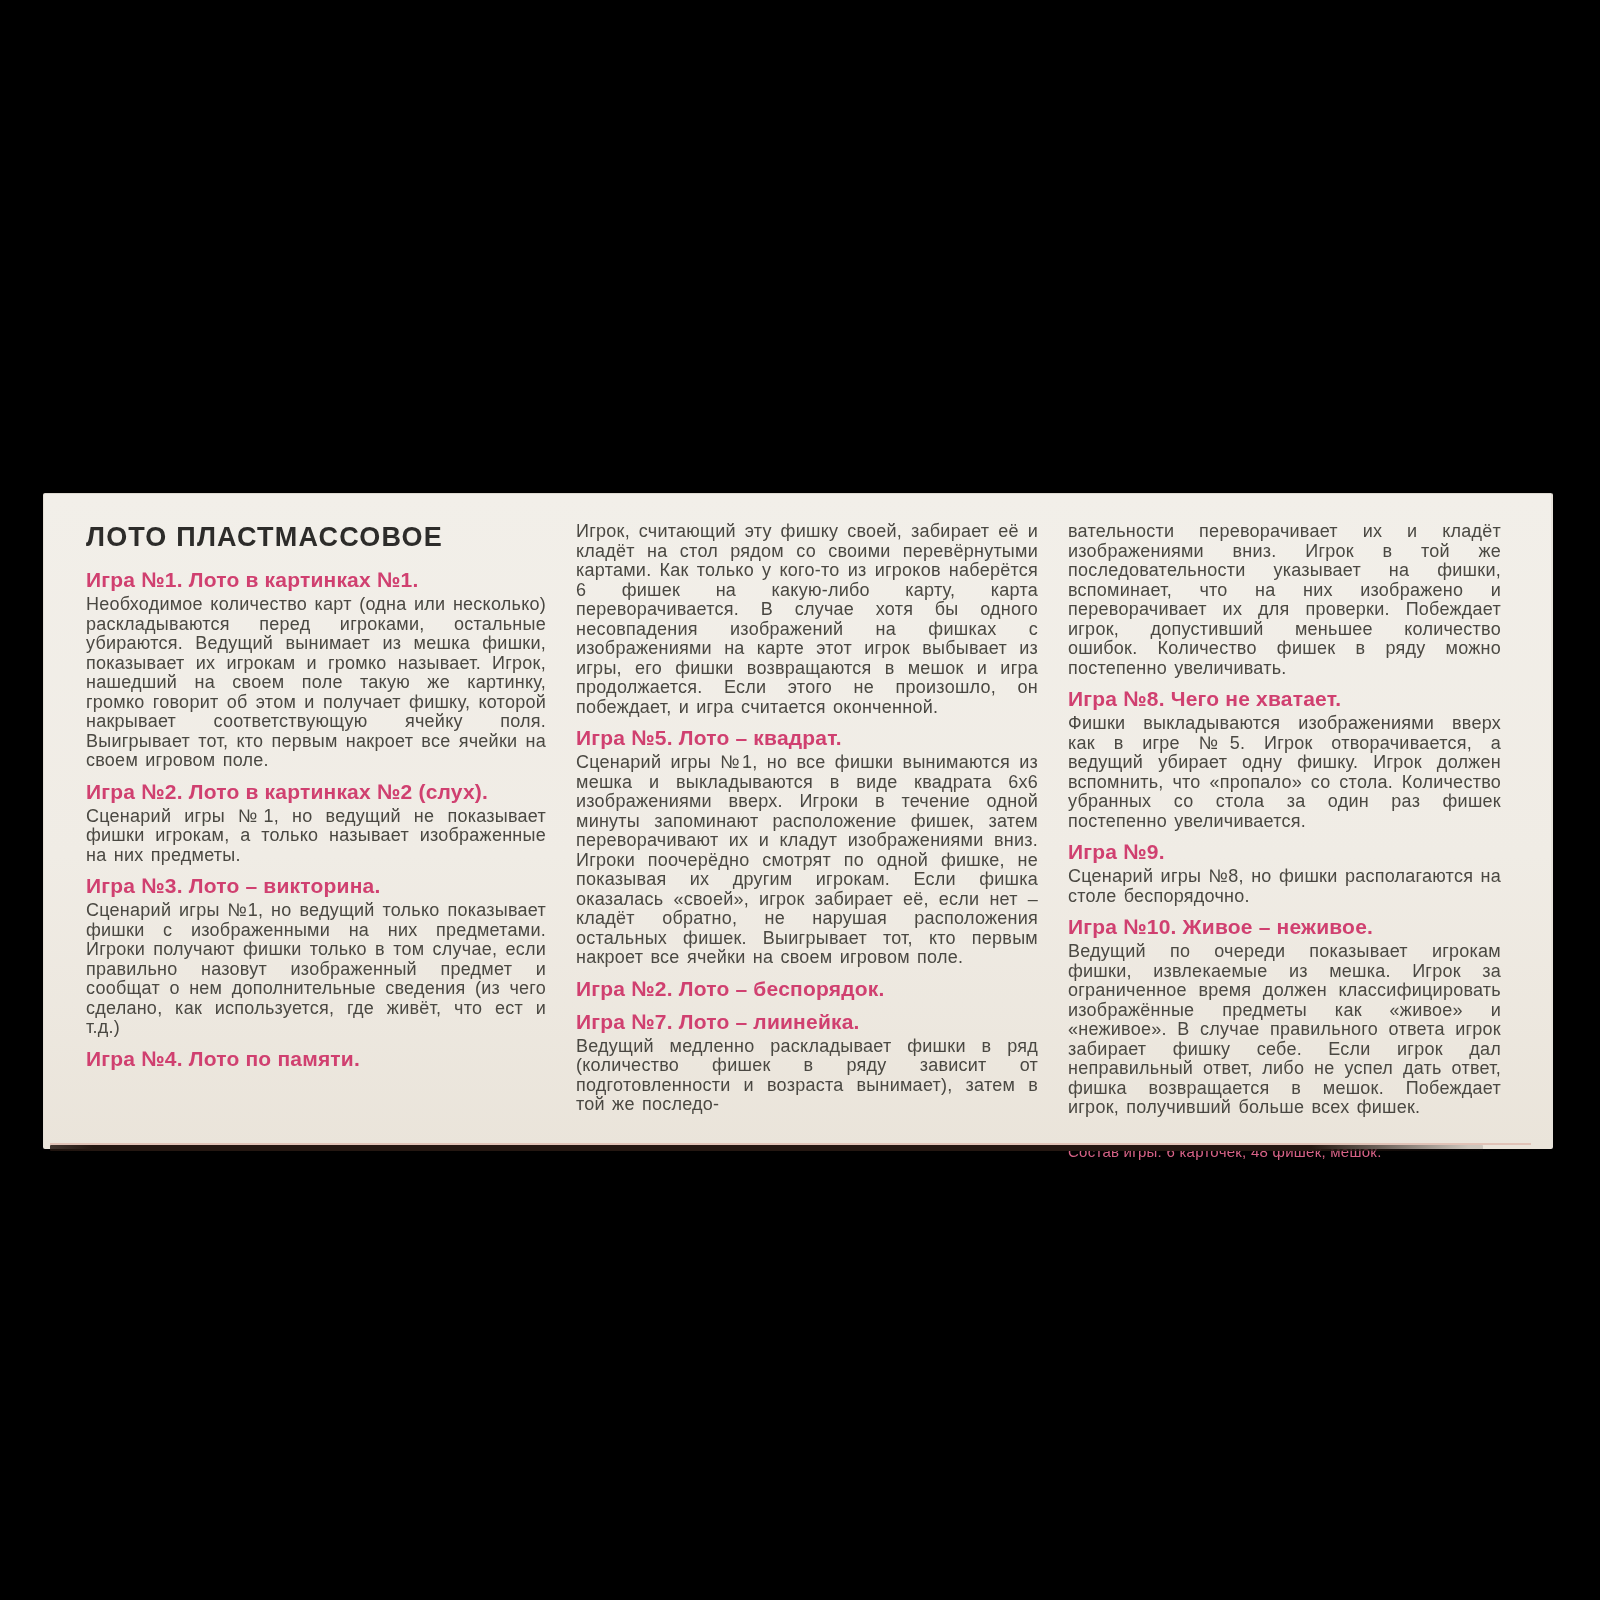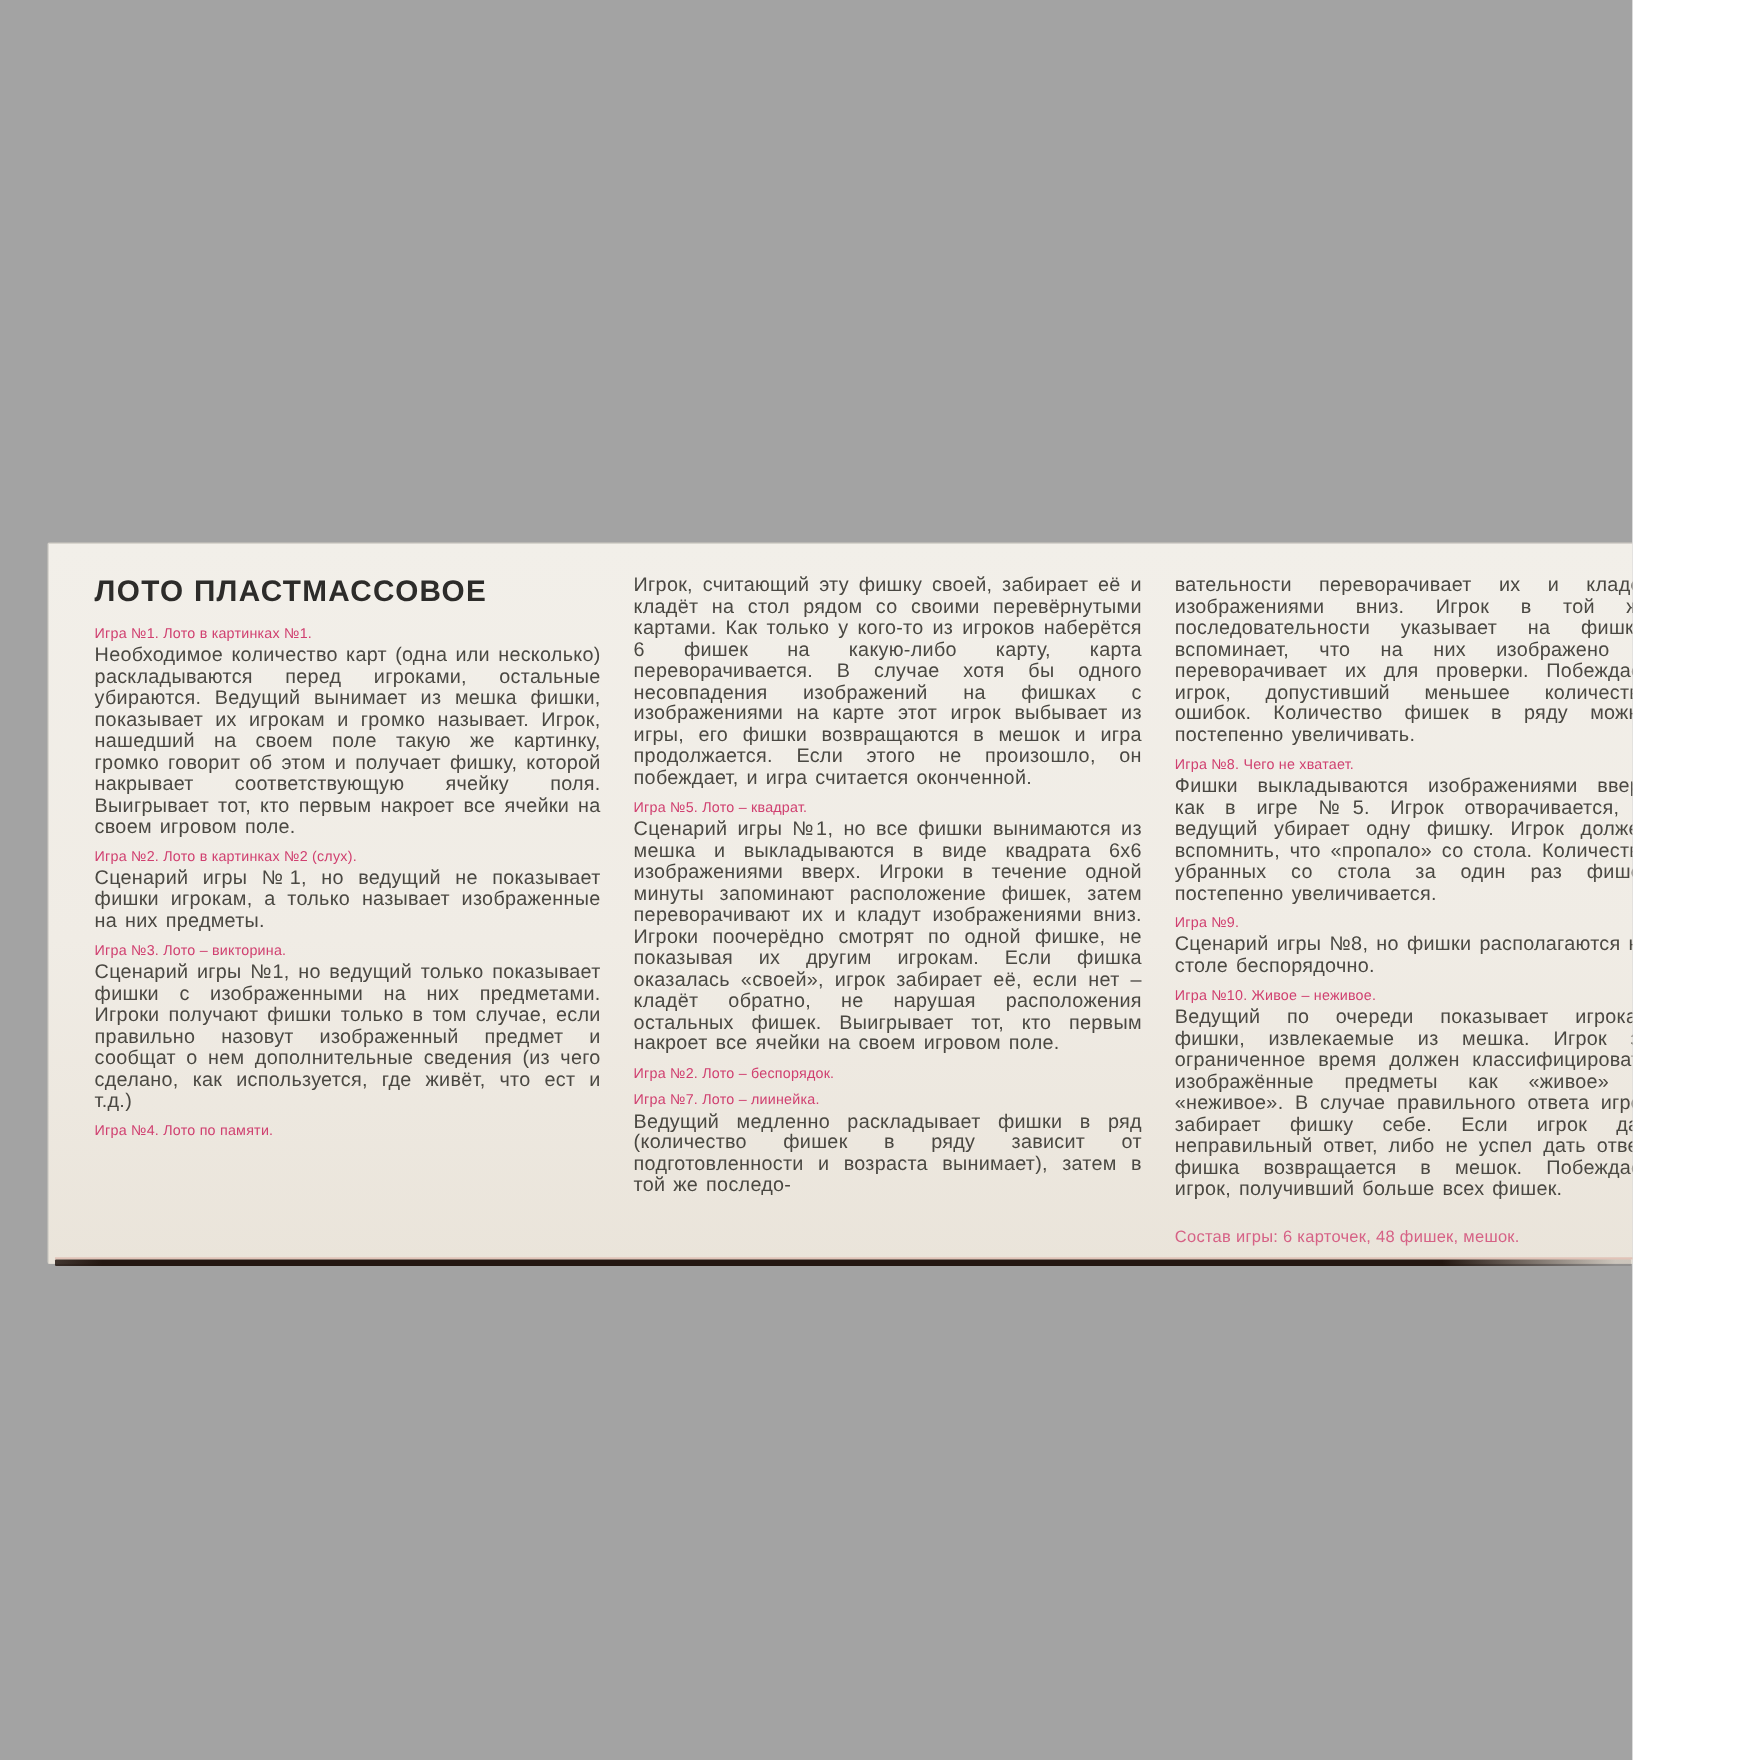--- a/index.html
+++ b/index.html
@@ -1,20 +1,20 @@
 <!DOCTYPE html>
 <html style="--accent_pink: #d04070; --footer_pink: #d66286; --title_text: #2d2c2a; --body_text: #4a4842; --box_bg: #f0ece5; --box_edge_dark: #241711;"><head>
 <meta charset="utf-8">
 <style>
   html, body { margin: 0; padding: 0; background: #ffffff; }
   .stage {
     position: relative;
-    width: 1484px;
+    width: 1600px;
     height: 1600px;
-    background: #a3a3a3;
+    background: #000000;
     overflow: hidden;
     font-family: "Liberation Sans", sans-serif;
   }
   .box {
     position: absolute;
     left: 43px;
     top: 493px;
     width: 1510px;
     height: 656px;
     background: linear-gradient(180deg, #f2efe9 0%, #f0ece5 55%, #eae4da 100%);
@@ -58,22 +58,22 @@
   .doc-title {
     margin: 0 0 15px 0;
     font-size: 27px;
     font-weight: bold;
     letter-spacing: 1.2px;
     color: var(--title_text, #2d2c2a);
     white-space: nowrap;
   }
   .game-heading {
     margin: 9px 0 3px 0;
-    font-size: 13px;
-    font-weight: normal;
+    font-size: 21px;
+    font-weight: bold;
     letter-spacing: 0.2px;
     color: var(--accent_pink, #d04070);
   }
   .game-text {
     margin: 0;
     font-size: 18px;
     line-height: 19.5px;
     letter-spacing: 0.25px;
     word-spacing: 2px;
     text-align: justify;

